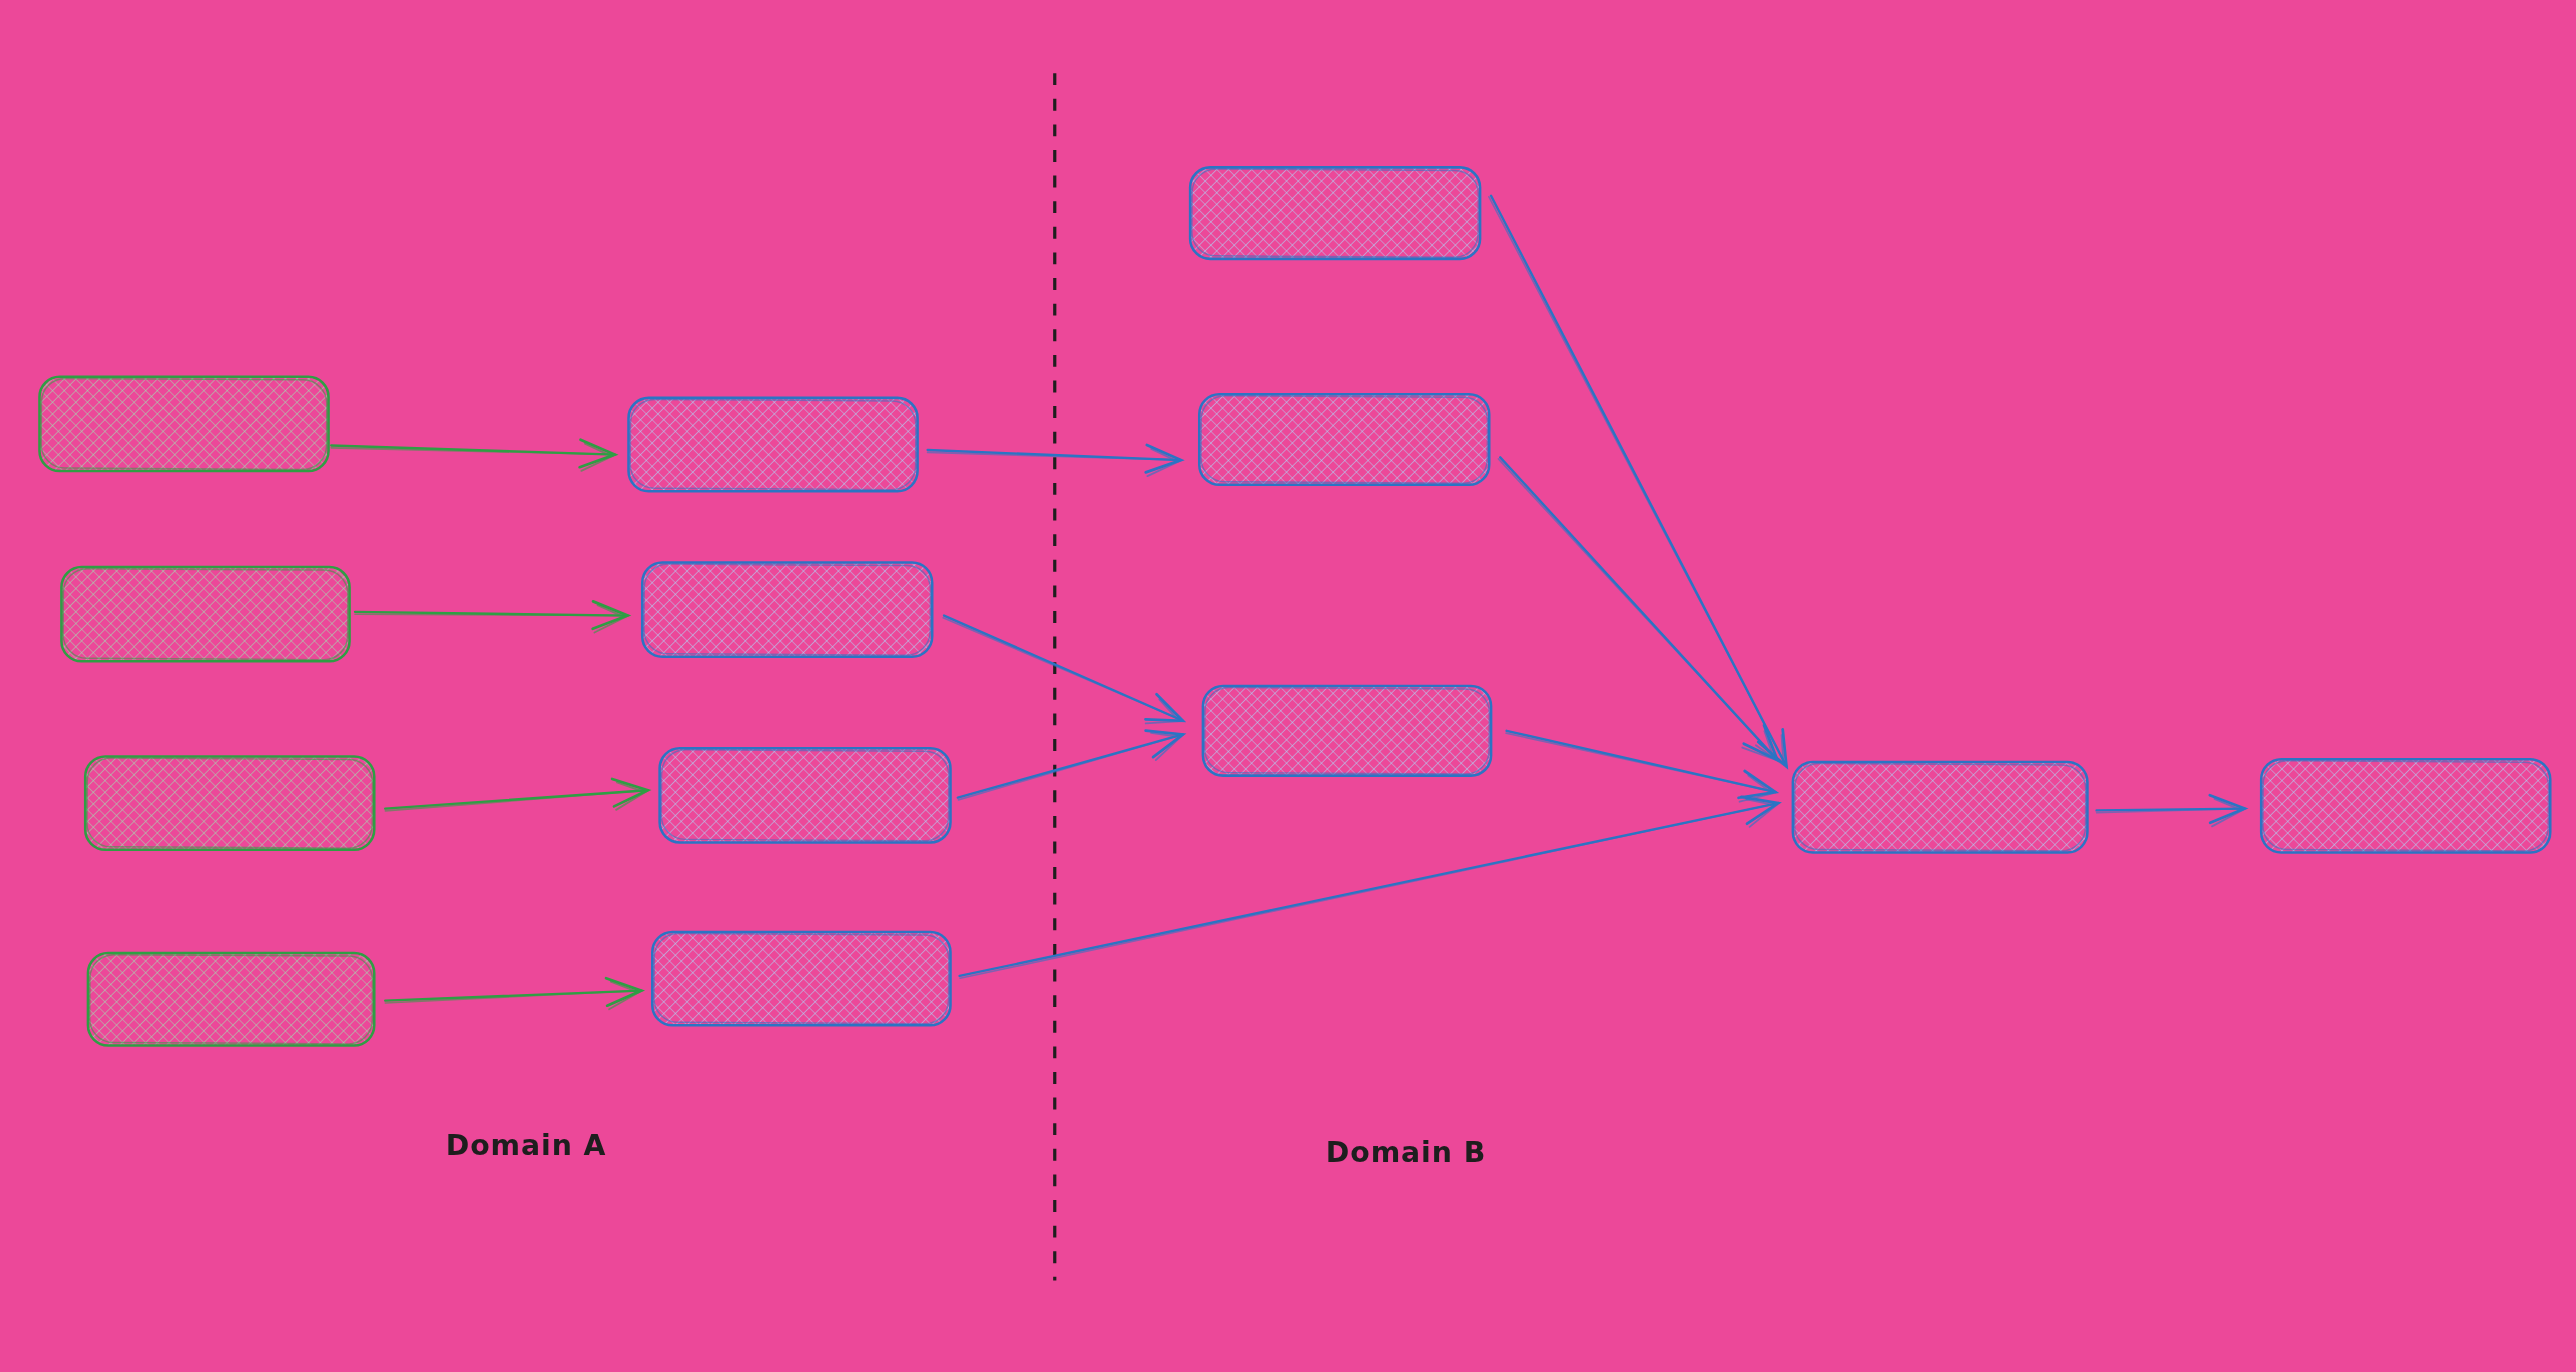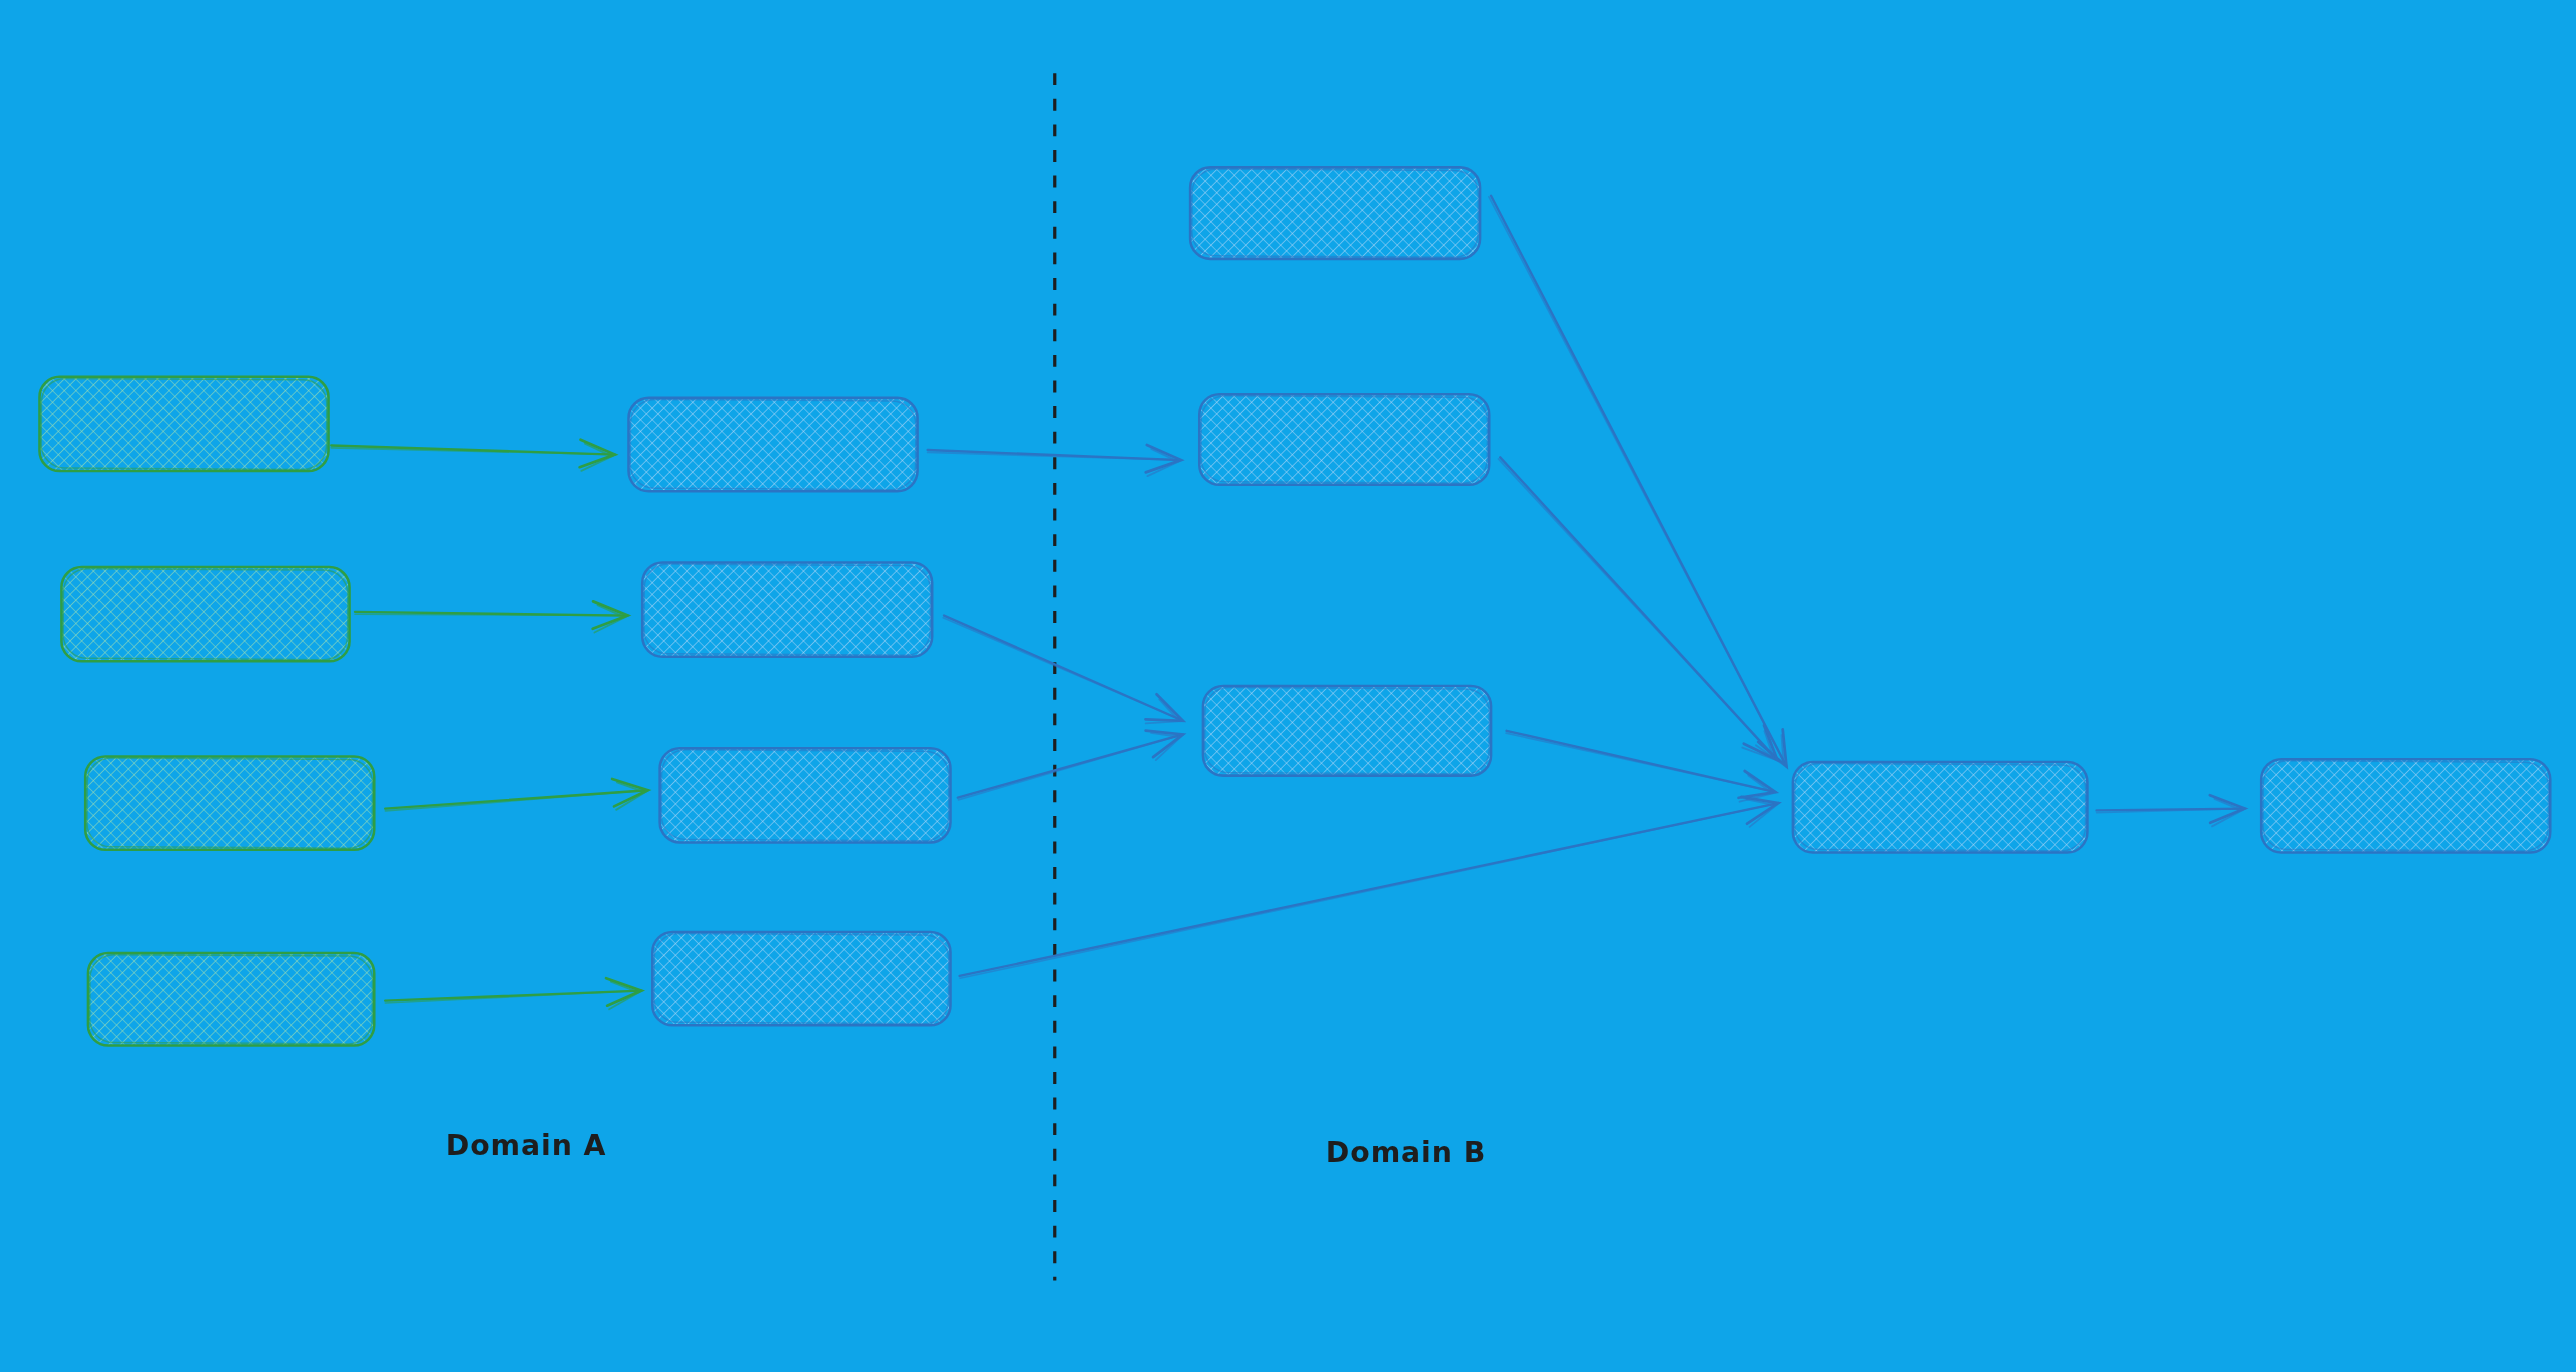--- a/index.html
+++ b/index.html
@@ -5,21 +5,21 @@
   html, body {
     margin: 0;
     padding: 0;
     background: #ffffff;
     font-family: "DejaVu Sans", "Liberation Sans", sans-serif;
   }
   #canvas-wrap {
     position: relative;
     width: 2576px;
     height: 1372px;
-    background: #0ea5e9;
+    background: #ec4899;
     overflow: hidden;
   }
   svg { display: block; }
   text.domain-label {
     font-family: "DejaVu Sans", "Liberation Sans", sans-serif;
     font-weight: bold;
     letter-spacing: 1px;
   }
 </style>
 </head>

